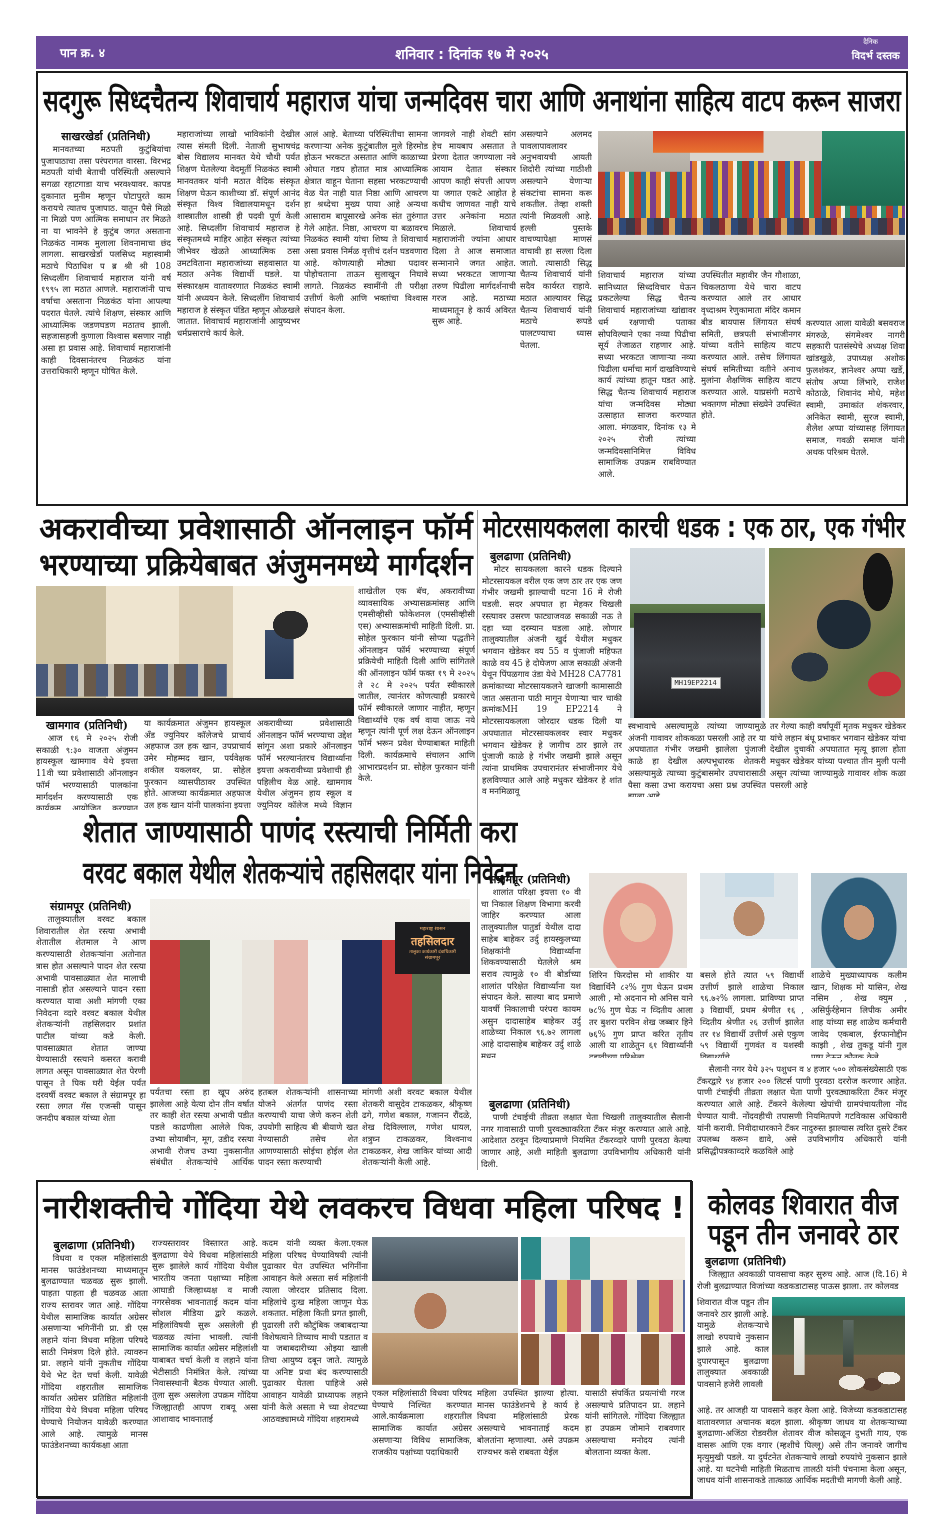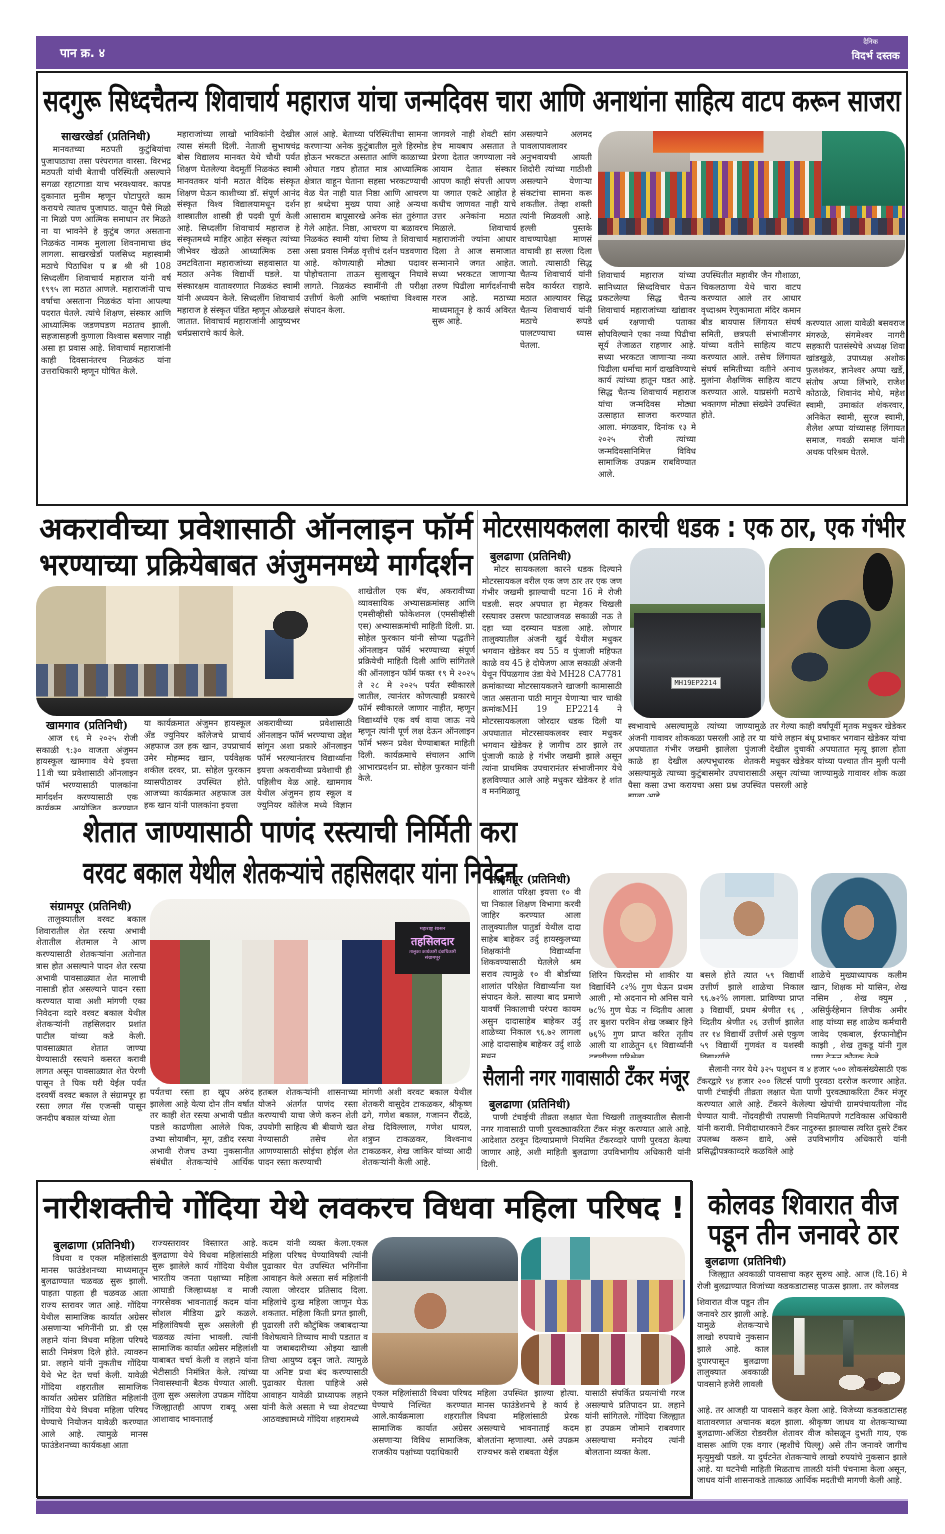--- a/index.html
+++ b/index.html
@@ -18,21 +18,21 @@
   
   .hl{position:absolute;overflow:visible;}
   .hl-line{position:absolute;left:50%;white-space:nowrap;font-weight:bold;color:#111;transform-origin:center center;font-family:"DejaVu Sans",sans-serif;}
   .hl-line.left{left:0;transform-origin:left center;}
   
   .col{position:absolute;font-family:"DejaVu Serif",serif;font-size:8.4px;line-height:11.7px;color:#1d1d1d;text-align:justify;overflow:hidden;}
   .byline{display:block;font-family:"DejaVu Serif",serif;font-weight:bold;font-size:11px;line-height:15px;text-align:center;color:#111;text-indent:0;}
   .byline.lft{text-align:left;padding-left:8px;}
   .bodytxt{display:block;text-indent:1.4em;}
   
-  .photo{position:absolute;overflow:hidden;border-radius:21px;}
+  .photo{position:absolute;overflow:hidden;}
   .ph-group{
     background:
       linear-gradient(#d2452b,#e9722f) 28% 0/36% 16% no-repeat,
       linear-gradient(#2c8c6c,#1d6c52) 100% 0/27% 55% no-repeat,
       linear-gradient(#c8c3ba,#b3ada4) 0 0/30% 30% no-repeat,
       repeating-linear-gradient(90deg,#b83b2a 0 7px,#2f6f9a 7px 12px,#e7c23a 12px 16px,#7b3f8c 16px 22px,#e27c2c 22px 27px,#f2efe9 27px 31px,#2f8c6a 31px 36px) 0 38%/100% 42% no-repeat,
       repeating-linear-gradient(90deg,#3a3a4a 0 9px,#8f2f2f 9px 15px,#d9a35b 15px 21px,#304a78 21px 28px) 0 70%/100% 22% no-repeat,
       linear-gradient(#8f8b85,#77736c) 0 100%/100% 20% no-repeat,
       #d9d5cd;
   }
@@ -57,21 +57,21 @@
       radial-gradient(ellipse 18% 28% at 80% 20%, #151515 0 60%, transparent 62%),
       radial-gradient(ellipse 20% 12% at 85% 80%, #c8323a 0 60%, transparent 62%),
       radial-gradient(ellipse 22% 14% at 30% 70%, #2a3440 0 60%, transparent 62%),
       linear-gradient(135deg,#7c8a55,#a08a62 40%,#6b7a4a 70%,#8d7a55);
   }
   .ph-tahsil{
     background:
       repeating-linear-gradient(90deg,#c93a3a 0 30px,#5f7050 30px 60px,#efefe8 60px 92px,#e9e4dc 92px 124px,#e7b8ae 124px 158px,#f2f2ee 158px 192px,#1f2f5a 192px 232px) 0 100%/100% 78% no-repeat,
       linear-gradient(#f3f1ec,#e6e3dc);
   }
-  .sign{position:absolute;left:245px;top:23px;width:75px;height:52px;background:#1d1d1f;color:#f0abfc;text-align:center;font-family:"DejaVu Sans",sans-serif;}
+  .sign{position:absolute;left:245px;top:23px;width:75px;height:52px;background:#1d1d1f;color:#fdba74;text-align:center;font-family:"DejaVu Sans",sans-serif;}
   .sign .s1{font-size:5px;margin-top:3px;}
   .sign .s2{font-size:11px;font-weight:bold;margin-top:2px;}
   .sign .s3{font-size:4.5px;}
   .sign .s4{font-size:5px;}
   .ph-st1{background:radial-gradient(ellipse 30% 34% at 50% 52%, #e9c2a8 0 60%, transparent 62%),radial-gradient(ellipse 50% 70% at 50% 60%, #e79a8e 0 70%, transparent 72%),#e8e2dc;}
   .ph-st2{background:radial-gradient(ellipse 26% 30% at 50% 48%, #b98a6a 0 60%, transparent 62%),linear-gradient(#c9dbe6 0 25%,transparent 25%) 50% 0/50% 100% no-repeat,linear-gradient(transparent 70%,#f2f4f6 70%),#dfe6ea;}
   .ph-st3{background:radial-gradient(ellipse 26% 30% at 50% 52%, #c89a7a 0 60%, transparent 62%),radial-gradient(ellipse 55% 75% at 50% 58%, #2d5d7a 0 70%, transparent 72%),#b7c9d3;}
   .ph-w1{background:linear-gradient(#6a7a85,#3f4b55) 0 0/100% 30% no-repeat,radial-gradient(ellipse 18% 20% at 40% 50%, #b27a5a 0 60%, transparent 62%),linear-gradient(#c3a07a,#9d7a58) 0 100%/100% 35% no-repeat,#d8d2c8;}
   .ph-w2{background:linear-gradient(90deg,#2b8a8a 0 12%,#ececec 12% 30%,#4a9ea0 30% 42%,#f1ece4 42% 100%) 0 0/100% 45% no-repeat,repeating-linear-gradient(90deg,#c25a6a 0 14px,#ece2d0 14px 24px,#5a6aa0 24px 36px,#e6c36a 36px 46px) 0 100%/100% 55% no-repeat,#e0dad0;}
   .ph-w3{background:repeating-linear-gradient(90deg,#8a5a3a 0 18px,#e7dccb 18px 30px,#a04060 30px 44px,#f0ebe2 44px 60px),#ddd;}
@@ -86,20 +86,21 @@
       linear-gradient(#3d4a3a,#56624a 55%,#7a6248 56%,#6a5540);
   }
 </style>
 </head>
 <body>
 
 <div id="page">
 
   <div class="topbar" style="background: rgb(107, 74, 155);">
     <span class="pg">पान क्र. ४</span>
+    <span class="dt">शनिवार : दिनांक १७ मे २०२५</span>
     <span class="mast-small">दैनिक</span>
     <span class="mast">विदर्भ दस्तक</span>
   </div>
 
   <div class="box" style="left:36px;top:71px;width:872px;height:435px;">
   </div>
   <div class="hl" style="left:40px;top:76px;width:864px;height:50px;">
     <div class="hl-line fit" style="top: 4px; font-size: 30px; line-height: 42px; transform: translateX(-50%) scaleX(0.755);">सदगुरू सिध्दचैतन्य शिवाचार्य महाराज यांचा जन्मदिवस चारा आणि अनाथांना साहित्य वाटप करून साजरा</div>
   </div>
   <div class="col" style="left:41px;top:129px;width:130px;height:372px;">
@@ -120,21 +121,21 @@
   <div class="abs" style="left:36px;top:508px;width:440px;height:302px;"></div>
   <div class="hl" style="left:36px;top:511px;width:440px;height:72px;">
     <div class="hl-line fit" style="top: 0px; font-size: 30px; line-height: 36px; transform: translateX(-50%) scaleX(1.009);">अकरावीच्या प्रवेशासाठी ऑनलाइन फॉर्म</div>
     <div class="hl-line fit" style="top: 36px; font-size: 30px; line-height: 36px; transform: translateX(-50%) scaleX(0.889);">भरण्याच्या प्रक्रियेबाबत अंजुमनमध्ये मार्गदर्शन</div>
   </div>
   <div class="photo ph-anjuman" style="left:36px;top:586px;width:318px;height:130px;"></div>
   <div class="col" style="left:36px;top:718px;width:102px;height:92px;">
     <span class="byline">खामगाव (प्रतिनिधी)</span>
     <span class="bodytxt">आज १६ मे २०२५ रोजी सकाळी ९:३० वाजता अंजुमन हायस्कूल खामगाव येथे इयत्ता 11वी च्या प्रवेशासाठी ऑनलाइन फॉर्म भरण्यासाठी पालकांना मार्गदर्शन करण्यासाठी एक कार्यक्रम आयोजित करण्यात आला होता.</span>
   </div>
-  <div class="col" style="left:144px;top:718px;width:107px;height:92px;">या कार्यक्रमात अंजुमन हायस्कूल अँड ज्युनियर कॉलेजचे प्राचार्य अहफाज उल हक खान, उपप्राचार्य उमेर मोहम्मद खान, पर्यवेक्षक शकील दरवर, प्रा. सोहेल फुरकान व्यासपीठावर उपस्थित होते. आजच्या कार्यक्रमात अहफाज उल हक खान यांनी पालकांना इयत्ता</div>
+  <div class="col" style="left:144px;top:718px;width:107px;height:92px;">या कार्यक्रमात अंजुमन हायस्कूल अँड ज्युनियर कॉलेजचे प्राचार्य अहफाज उल हक खान, उपप्राचार्य उमेर मोहम्मद खान, पर्यवेक्षक शकील यकलवर, प्रा. सोहेल फुरकान व्यासपीठावर उपस्थित होते. आजच्या कार्यक्रमात अहफाज उल हक खान यांनी पालकांना इयत्ता</div>
   <div class="col" style="left:257px;top:718px;width:95px;height:92px;">अकरावीच्या प्रवेशासाठी ऑनलाइन फॉर्म भरण्याचा उद्देश सांगून अशा प्रकारे ऑनलाइन फॉर्म भरल्यानंतरच विद्यार्थ्यांना इयत्ता अकरावीच्या प्रवेशाची ही पहिलीच वेळ आहे. खामगाव येथील अंजुमन हाय स्कूल व ज्युनियर कॉलेज मध्ये विज्ञान शाखेतील दोन बॅच, कला</div>
   <div class="col" style="left:358px;top:586px;width:117px;height:224px;">शाखेतील एक बॅच, अकरावीच्या व्यावसायिक अभ्यासक्रमांसह आणि एमसीव्हीसी फोकेशनल (एमसीव्हीसी एस) अभ्यासक्रमांची माहिती दिली. प्रा. सोहेल फुरकान यांनी सोप्या पद्धतीने ऑनलाइन फॉर्म भरण्याच्या संपूर्ण प्रक्रियेची माहिती दिली आणि सांगितले की ऑनलाइन फॉर्म फक्त १९ मे २०२५ ते २८ मे २०२५ पर्यंत स्वीकारले जातील, त्यानंतर कोणत्याही प्रकारचे फॉर्म स्वीकारले जाणार नाहीत, म्हणून विद्यार्थ्यांचे एक वर्ष वाया जाऊ नये म्हणून त्यांनी पूर्ण लक्ष देऊन ऑनलाइन फॉर्म भरून प्रवेश घेण्याबाबत माहिती दिली. कार्यक्रमाचे संचालन आणि आभारप्रदर्शन प्रा. सोहेल फुरकान यांनी केले.</div>
 
   <div class="abs" style="left:480px;top:508px;width:428px;height:290px;"></div>
   <div class="hl" style="left:480px;top:510px;width:428px;height:38px;">
     <div class="hl-line fit" style="top: 0px; font-size: 28px; line-height: 36px; transform: translateX(-50%) scaleX(0.795);">मोटरसायकलला कारची धडक : एक ठार, एक गंभीर</div>
   </div>
   <div class="col" style="left:482px;top:549px;width:140px;height:248px;">
     <span class="byline lft">बुलढाणा (प्रतिनिधी)</span>
     <span class="bodytxt">मोटर सायकलला कारने धडक दिल्याने मोटरसायकल वरील एक जण ठार तर एक जण गंभीर जखमी झाल्याची घटना 16 मे रोजी घडली. सदर अपघात हा मेहकर चिखली रस्त्यावर उसरण फाट्याजवळ सकाळी नऊ ते दहा च्या दरम्यान घडला आहे. लोणार तालुक्यातील अंजनी खुर्द येथील मधुकर भगवान खेडेकर वय 55 व पुंजाजी महिफत काळे वय 45 हे दोघेजण आज सकाळी अंजनी येथून पिंपळगाव उंडा येथे MH28 CA7781 क्रमांकाच्या मोटरसायकलने खाजगी कामासाठी जात असताना पाठी मागून येणाऱ्या चार चाकी क्रमांकMH 19 EP2214 ने मोटरसायकलला जोरदार धडक दिली या अपघातात मोटरसायकलवर स्वार मधुकर भगवान खेडेकर हे जागीच ठार झाले तर पुंजाजी काळे हे गंभीर जखमी झाले असून त्यांना प्राथमिक उपचारानंतर संभाजीनगर येथे हलविण्यात आले आहे मधुकर खेडेकर हे शांत व मनमिळावू</span>
@@ -173,23 +174,20 @@
     <span class="bodytxt">शालांत परिक्षा इयत्ता १० वी चा निकाल शिक्षण विभागा करवी जाहिर करण्यात आला तालुक्यातील पातुर्डा येथील दादा साहेब बाहेकर उर्दु हायस्कुलच्या शिक्षकांनी विद्यार्थ्यांना शिकवण्यासाठी घेतलेले श्रम सराव त्यामुळे १० वी बोर्डाच्या शालांत परिक्षेत विद्यार्थ्यांना यश संपादन केले. साल्या बाद प्रमाणे यावर्षी निकालाची परंपरा कायम असुन दादासाहेब बाहेकर उर्दु शाळेच्या निकाल ९६.७२ लागला आहे दादासाहेब बाहेकर उर्दु शाळे मधुन</span>
   </div>
   <div class="photo ph-st1" style="left:589px;top:873px;width:98px;height:95px;"></div>
   <div class="photo ph-st2" style="left:700px;top:873px;width:98px;height:95px;"></div>
   <div class="photo ph-st3" style="left:811px;top:873px;width:96px;height:95px;"></div>
   <div class="col" style="left:589px;top:970px;width:104px;height:88px;">शिरिन फिरदोस मो शाकीर या विद्यार्थिनेे ८२% गुण घेऊन प्रथम आली , मो अदनान मो अनिस याने ७८% गुण घेऊ न व्दितीय आला तर बुशरा परविन शेख जब्बार हिने ७६% गुण प्राप्त करित तृतीय आली या शाळेतुन ६१ विद्यार्थ्यांनी दहावीच्या परिक्षेला</div>
   <div class="col" style="left:700px;top:970px;width:104px;height:88px;">बसले होते त्यात ५९ विद्यार्थी उत्तीर्ण झाले शाळेचा निकाल ९६.७२% लागला. प्राविण्या प्राप्त ३ विद्यार्थी, प्रथम श्रेणीत १६ , व्दितीय श्रेणीत २६ उत्तीर्ण झालेत तर १४ विद्यार्थी उत्तीर्ण असे एकुण ५९ विद्यार्थी गुणवंत व यशस्वी विद्यार्थ्यांचे</div>
   <div class="col" style="left:811px;top:970px;width:96px;height:88px;">शाळेचे मुख्याध्यापक कलीम खान, शिक्षक मो यासिन, शेख नसिम , शेख क्युम , असिर्फुर्रहेमान लिपीक अमीर शाह यांच्या सह शाळेच कर्मचारी जावेद एकबाल, ईरफानोद्दीन काझी , शेख तुकडू यांनी गुल पुष्प देऊन कौतुक केले</div>
 
   <div class="abs" style="left:480px;top:1062px;width:428px;height:110px;"></div>
-  <div class="hl" style="left:480px;top:1062px;width:212px;height:34px;">
-    <div class="hl-line fit" style="top: 0px; font-size: 22px; line-height: 32px; transform: translateX(-50%) scaleX(0.769);">सैलानी नगर गावासाठी टँकर मंजूर</div>
-  </div>
   <div class="col" style="left:481px;top:1097px;width:210px;height:70px;">
     <span class="byline lft">बुलढाणा (प्रतिनिधी)</span>
     <span class="bodytxt">पाणी टंचाईची तीव्रता लक्षात घेता चिखली तालुक्यातील सैलानी नगर गावासाठी पाणी पुरवठ्याकरिता टँकर मंजूर करण्यात आले आहे. आदेशात ठरवून दिल्याप्रमाणे नियमित टँकरव्दारे पाणी पुरवठा केल्या जाणार आहे, अशी माहिती बुलढाणा उपविभागीय अधिकारी यांनी दिली.</span>
   </div>
   <div class="col" style="left:697px;top:1064px;width:210px;height:106px;">
     <span class="bodytxt">सैलानी नगर येथे ३२५ पशुधन व ४ हजार ५०० लोकसंख्येसाठी एक टँकरद्वारे ९४ हजार २०० लिटर्स पाणी पुरवठा दररोज करणार आहेत. पाणी टंचाईची तीव्रता लक्षात घेता पाणी पुरवठ्याकरिता टँकर मंजूर करण्यात आले आहे. टँकरने केलेल्या खेपांची ग्रामपंचायतीला नोंद घेण्यात यावी. नोंदवहीची तपासणी नियमितपणे गटविकास अधिकारी यांनी करावी. निवीदाधारकाने टँकर नादुरुस्त झाल्यास त्वरित दुसरे टँकर उपलब्ध करून द्यावे, असे उपविभागीय अधिकारी यांनी प्रसिद्धीपत्रकाव्दारे कळविले आहे</span>
   </div>
 
   <div class="box" style="left:36px;top:1180px;width:656px;height:318px;box-shadow:1px 1px 0 #1c1c1c;"></div>
   <div class="hl" style="left:40px;top:1185px;width:648px;height:48px;text-align:center;">

